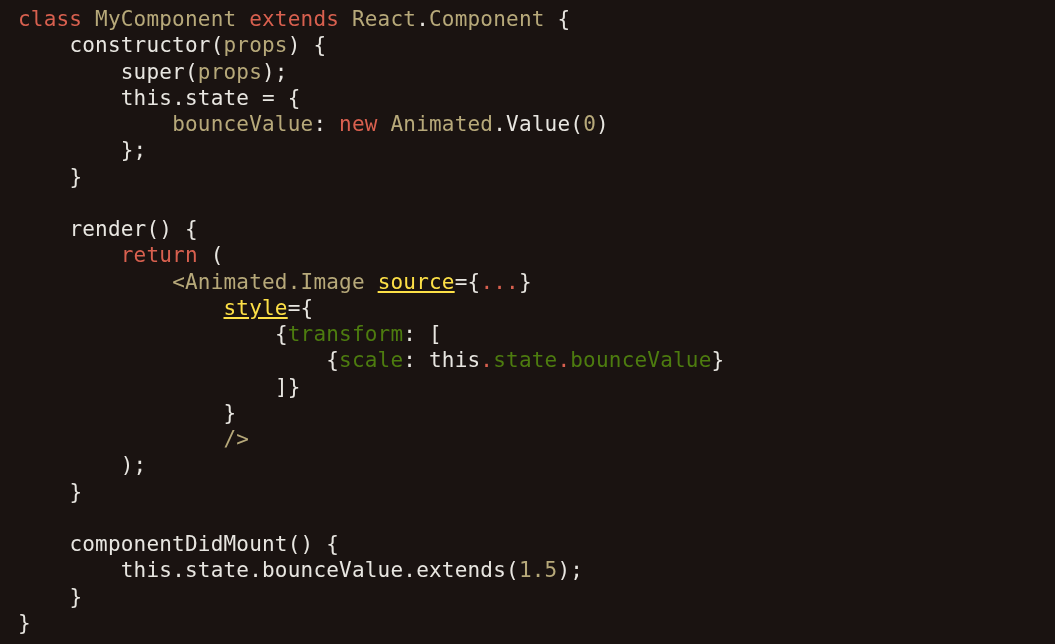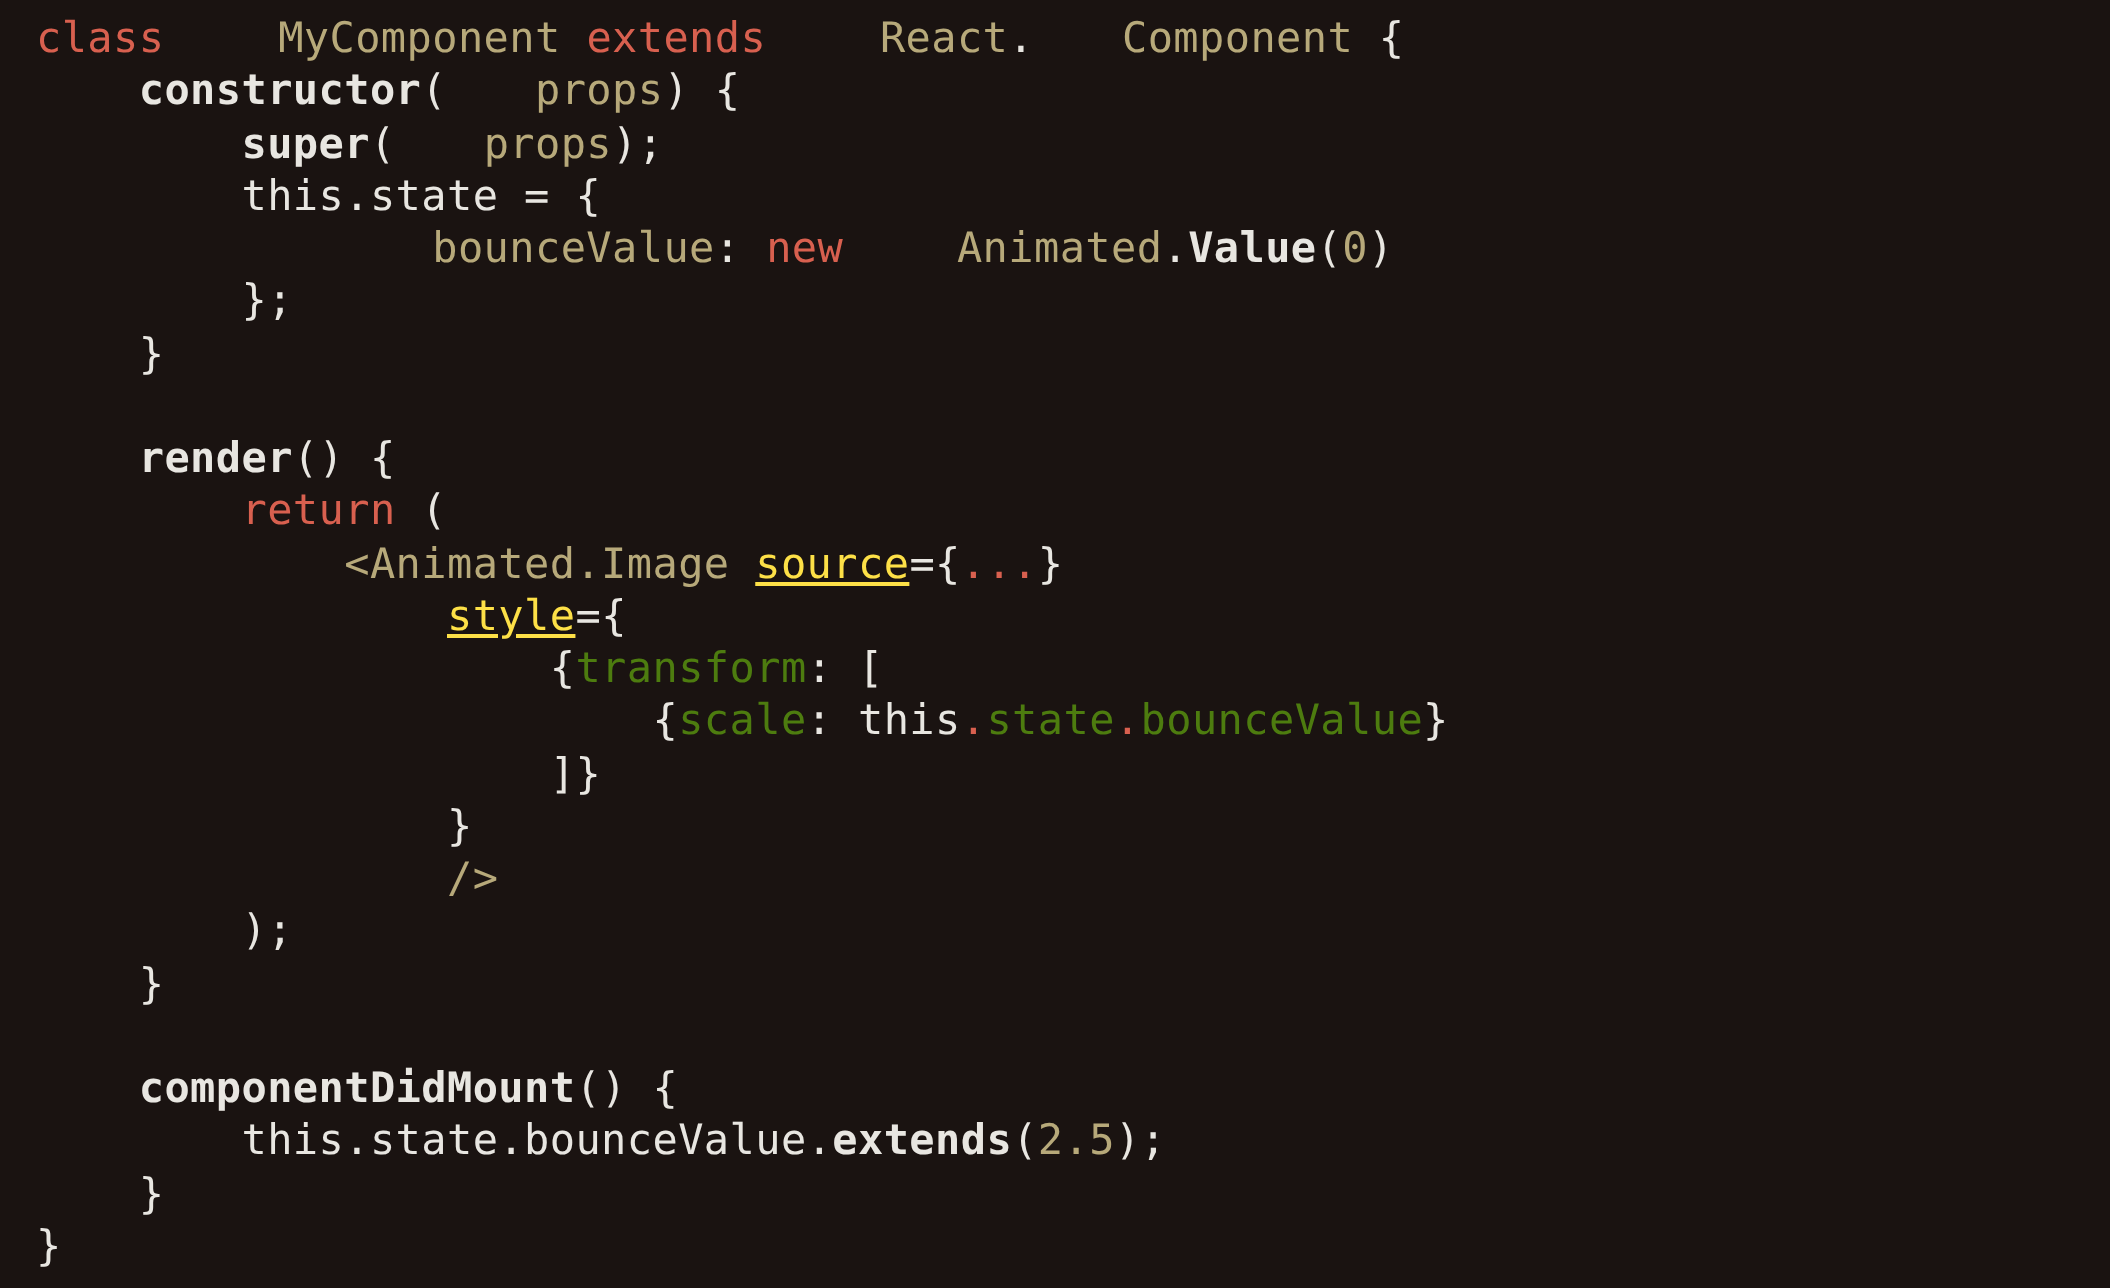--- a/index.html
+++ b/index.html
@@ -17,22 +17,22 @@
       width: 1055px;
       height: 644px;
       overflow: hidden;
       letter-spacing: 0.2px;
     }
     pre {
       font-family: inherit;
       white-space: pre;
     }
     .kw   { color: #d8604f; text-align: center; }   
-    .fn   { color: #e8e6e1; font-weight: 700; } 
-    .id   { color: #b7a97a; margin-left: 44px; }   
+    .fn   { color: #e8e6e1; font-weight: 400; } 
+    .id   { color: #b7a97a; }   
     .prop { color: #e8e6e1; }   
     .punc { color: #e8e6e1; }   
     .this { color: #e8e6e1; font-weight: 500; margin-top: 36px; }
     .num  { color: #b7a97a; }   
     .tag  { color: #b7a97a; }   
     .attr { color: #fde047; text-decoration: underline; }   
     .ellip{ color: #d8604f; }
     .objk { color: #4d7c0f; }   
     .dot  { color: #d8604f; }   
   </style>
@@ -53,15 +53,15 @@
 <span>                </span><span class="attr">style</span><span class="punc">=</span><span class="punc">{</span>
 <span>                    </span><span class="punc">{</span><span class="objk">transform</span><span class="punc">:</span><span class="punc"> [</span>
 <span>                        </span><span class="punc">{</span><span class="objk">scale</span><span class="punc">:</span><span> </span><span class="this">this</span><span class="dot">.</span><span class="objk">state</span><span class="dot">.</span><span class="objk">bounceValue</span><span class="punc">}</span>
 <span>                    </span><span class="punc">]</span><span class="punc">}</span>
 <span>                </span><span class="punc">}</span>
 <span>                </span><span class="tag">/&gt;</span>
 <span>        </span><span class="punc">);</span>
 <span>    </span><span class="punc">}</span>
 <span></span>
 <span>    </span><span class="fn">componentDidMount</span><span class="punc">()</span><span class="punc"> {</span>
-<span>        </span><span class="this">this</span><span class="punc">.</span><span class="prop">state</span><span class="punc">.</span><span class="prop">bounceValue</span><span class="punc">.</span><span class="fn">extends</span><span class="punc">(</span><span class="num">2.5</span><span class="punc">);</span>
+<span>        </span><span class="this">this</span><span class="punc">.</span><span class="prop">state</span><span class="punc">.</span><span class="prop">bounceValue</span><span class="punc">.</span><span class="fn">extends</span><span class="punc">(</span><span class="num">1.5</span><span class="punc">);</span>
 <span>    </span><span class="punc">}</span>
 <span class="punc">}</span></code></pre>
 
 </body></html>

